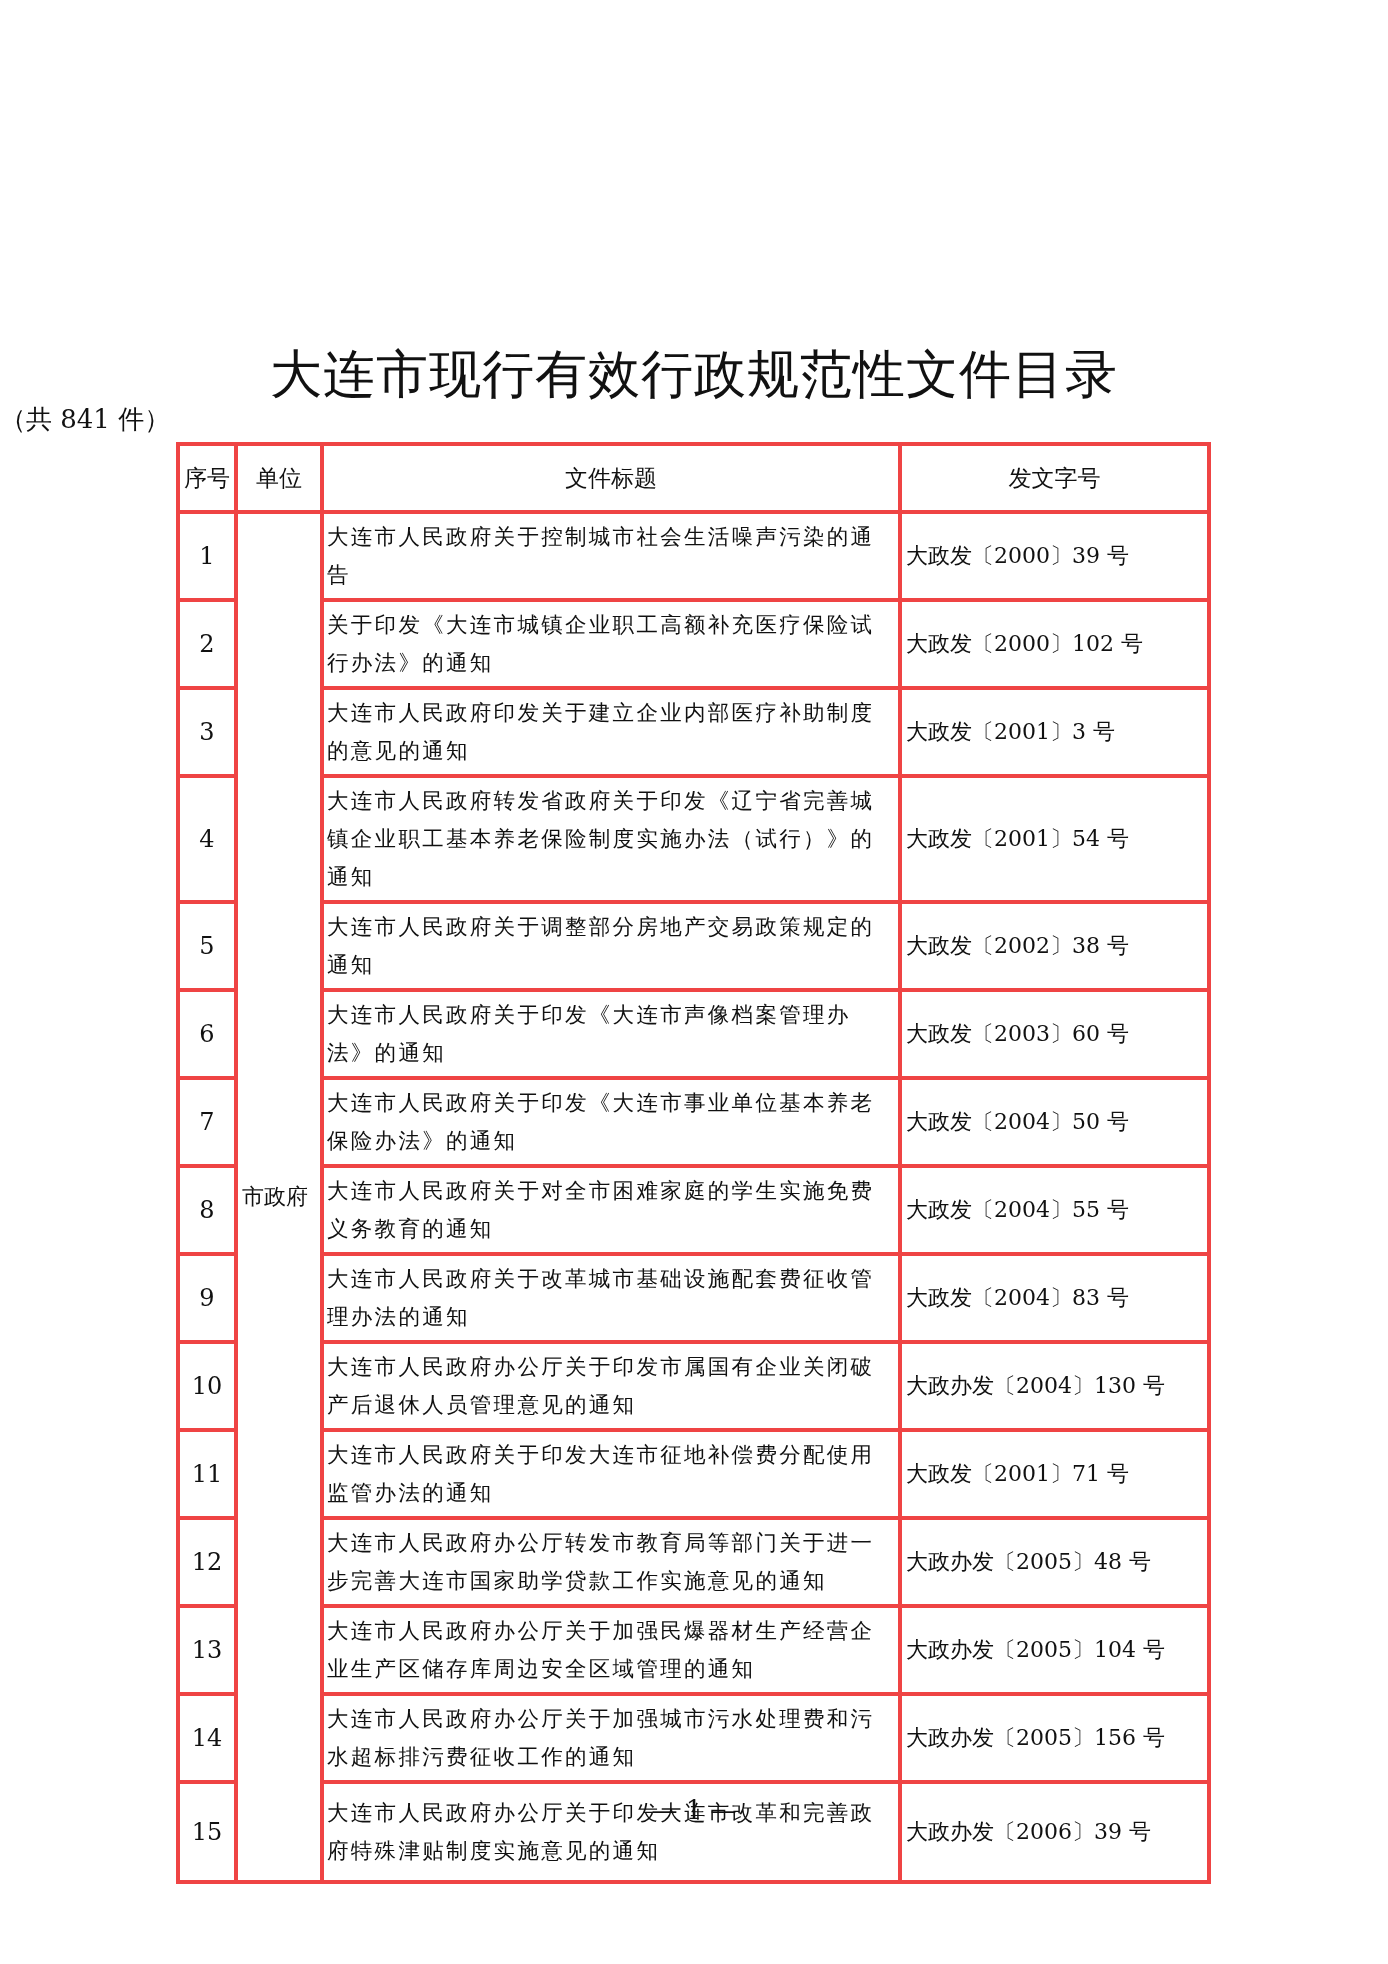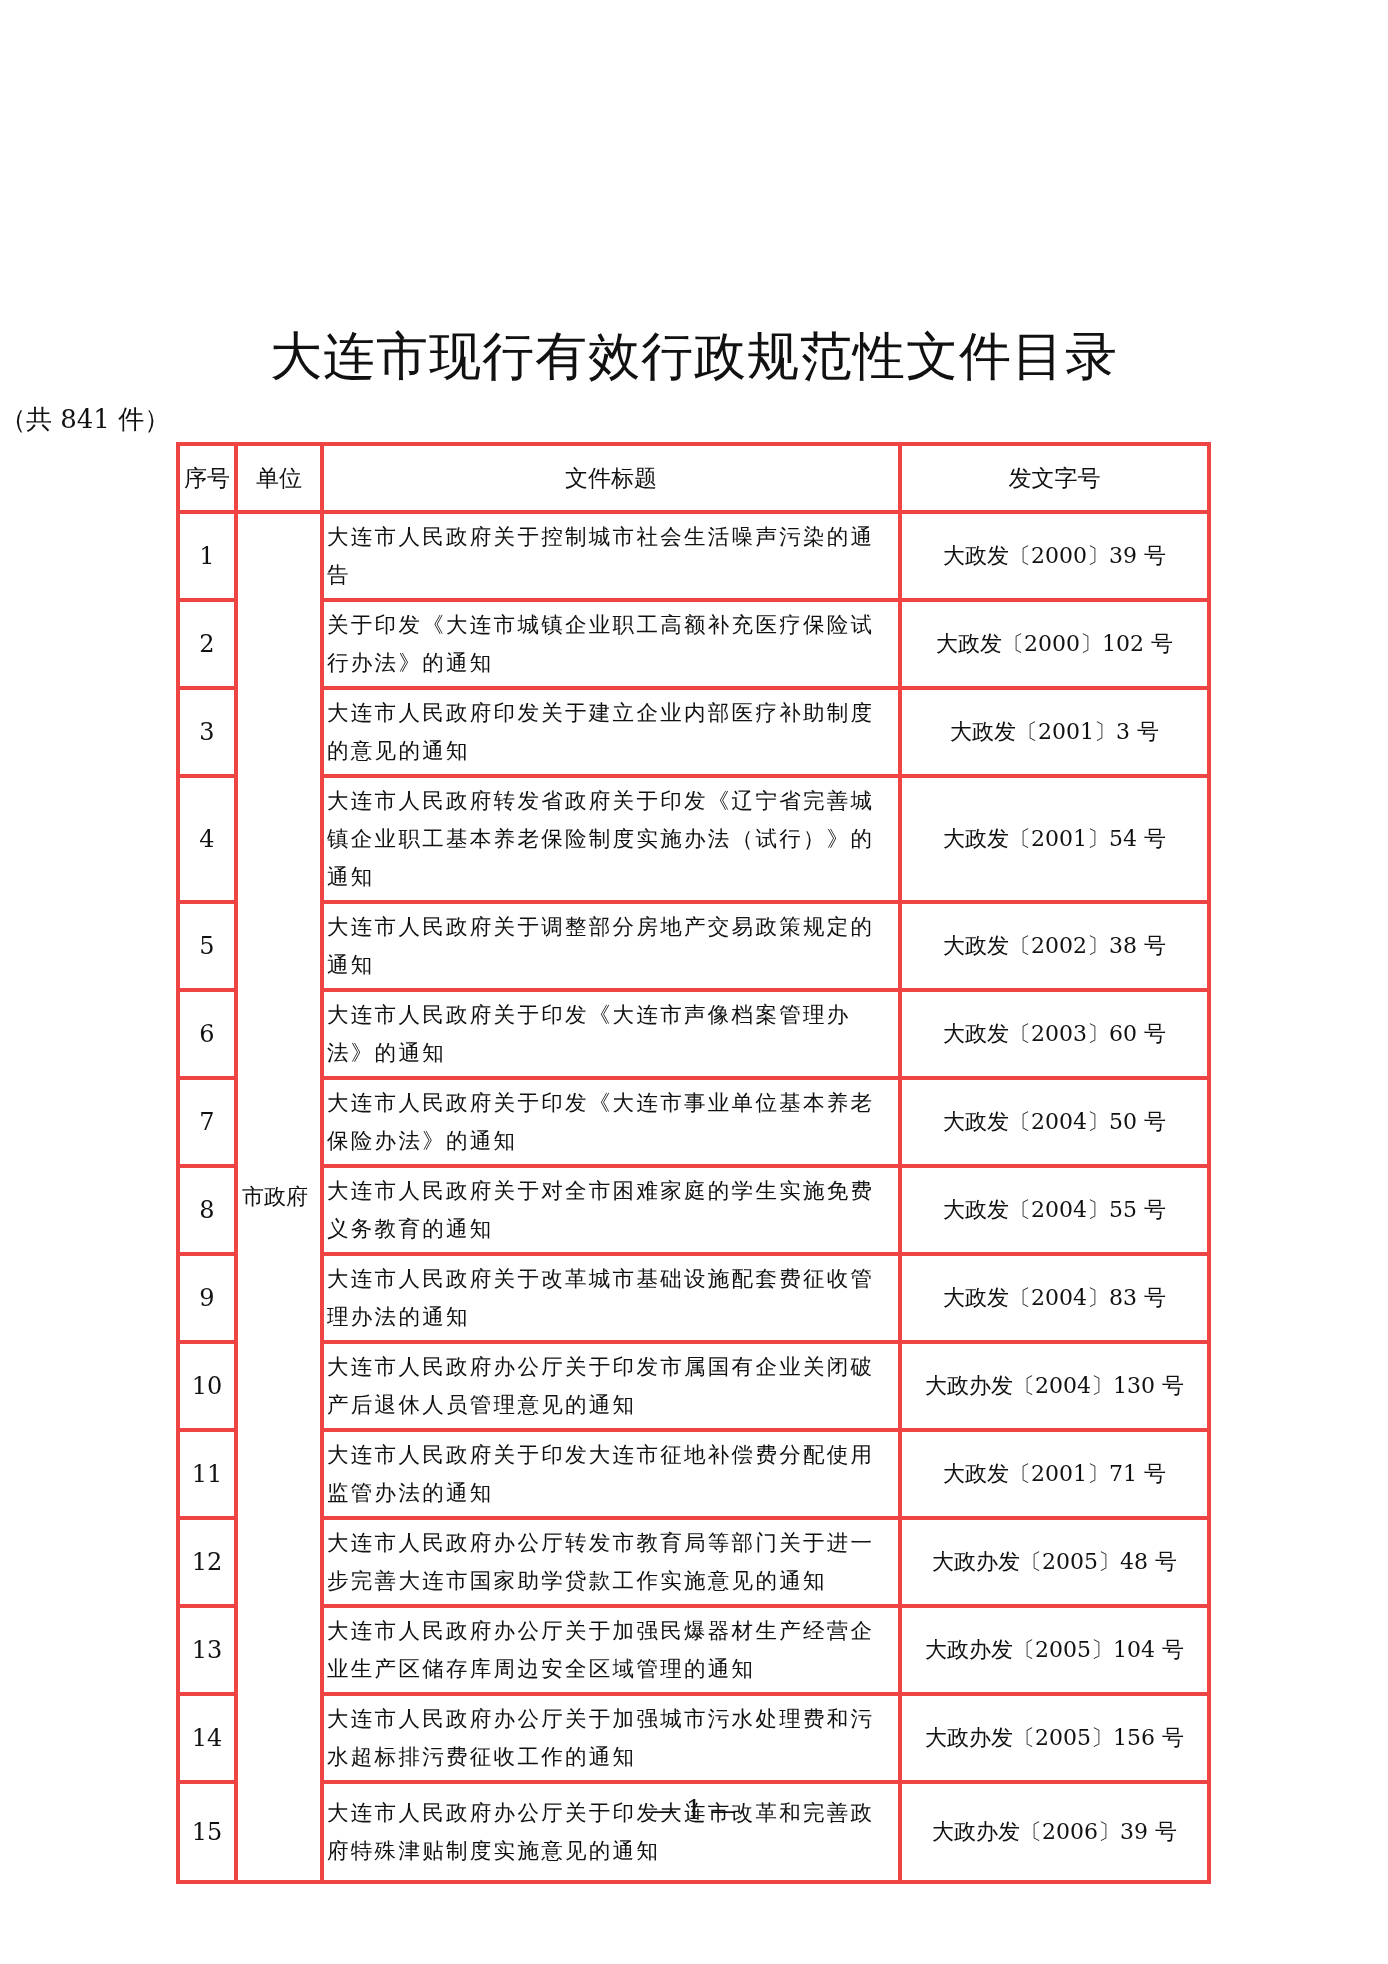--- a/index.html
+++ b/index.html
@@ -1,29 +1,29 @@
 <!DOCTYPE html>
 <html><head>
 <meta charset="utf-8">
 <style>
   html, body { margin: 0; padding: 0; background: #ffffff; }
   body { width: 1388px; height: 1964px; position: relative; overflow: hidden;
          font-family: "DejaVu Serif", "Liberation Serif", serif; color: #111; }
-  .title { position: absolute; top: 322px; left: 0; width: 1388px; text-align: center;
+  .title { position: absolute; top: 340px; left: 0; width: 1388px; text-align: center;
            font-size: 52px; letter-spacing: 1px; font-family: "DejaVu Sans", sans-serif; font-weight: normal; }
   .subtitle { position: absolute; top: 402px; left: 0; width: 1388px; text-align: left;
               font-size: 26px; font-family: "DejaVu Serif", serif; }
   table.doc { position: absolute; top: 442px; left: 176px; width: 1033px;
               border-collapse: collapse; table-layout: fixed; }
   table.doc td, table.doc th { border: 4px solid #ef4444; padding: 4px; }
   table.doc th { height: 56px; font-size: 23px; font-weight: normal; font-family: "DejaVu Sans", sans-serif; text-align: center; }
   .c-no { width: 58px; text-align: center; font-size: 24px; }
   .c-unit { width: 84px; text-align: left; font-size: 22px; }
   .c-title { width: 576px; text-align: left; font-size: 21.5px; line-height: 38px; padding-left: 3px !important; letter-spacing: 2.3px; }
-  .c-ref { width: 307px; text-align: center; font-size: 22px; }
+  .c-ref { width: 307px; font-size: 22px; }
   tr.r td { height: 75px; }
   tr.r3 td { height: 113px; }
   tr.rlast td { height: 88px; }
   .footer { position: absolute; top: 1795px; left: 0; width: 1388px; text-align: center; font-size: 26px; }
 </style>
 </head>
 <body>
 
 <div class="title">大连市现行有效行政规范性文件目录</div>
 <div class="subtitle">（共 841 件）</div>

